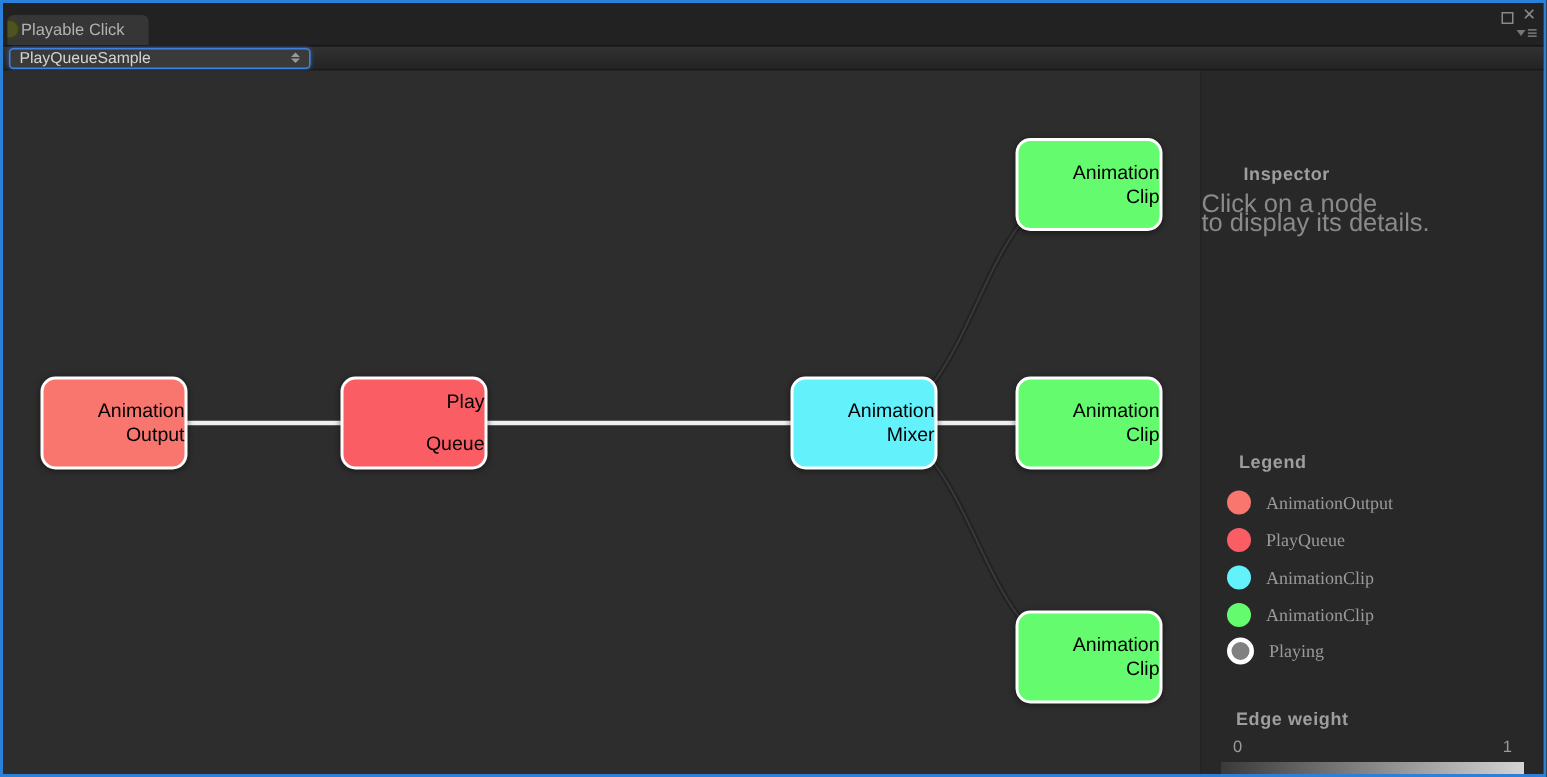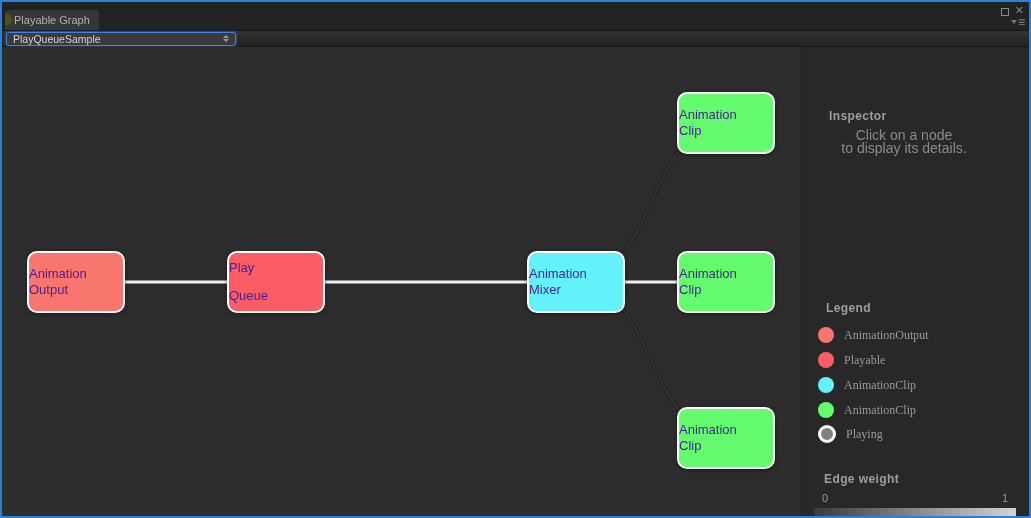--- a/index.html
+++ b/index.html
@@ -33,64 +33,64 @@
   .menu-tri{ width:0;height:0;border-left:3px solid transparent;border-right:3px solid transparent;border-top:4px solid #777; }
   .menu-burger{ color:#8a8a8a; font-size:12px; line-height:10px; letter-spacing:-1px; }
   
   .toolbar{
     height:17px; flex:0 0 auto;
     background:linear-gradient(#323232,#232323);
     border-top:1px solid #161616; border-bottom:1px solid #191919;
     display:flex; align-items:center;
   }
   .dropdown{
-    margin-left:4px; width:230px; height:14px;
+    margin-left:4px; width:201px; height:14px;
     background:#3a3a3a; border:1px solid #4080e0; border-radius:3px;
     box-shadow:0 0 3px rgba(64,128,224,.8);
     display:flex; align-items:center;
     font-size:10.5px; color:#d4d4d4; padding:0 6px;
   }
   .dd-arrows{ margin-left:auto; display:flex; flex-direction:column; align-items:center; }
   .dd-up{ width:0;height:0;border-left:3px solid transparent;border-right:3px solid transparent;border-bottom:3px solid #999; margin-bottom:1px;}
   .dd-down{ width:0;height:0;border-left:3px solid transparent;border-right:3px solid transparent;border-top:3px solid #999;}
   
   .main{ flex:1; display:flex; min-height:0; }
   .graph-area{ width:798px; position:relative; background:#2d2d2d; }
   .edges{ position:absolute; left:0; top:0; }
   .node{
     position:absolute; width:98px; height:62px;
     border:2.5px solid #fff; border-radius:10px;
-    display:flex; flex-direction:column; align-items:flex-start; justify-content:center;
-    font-size:13px; color:#4c1d95; line-height:16px; text-align:center;
+    display:flex; flex-direction:column; align-items:flex-end; justify-content:center;
+    font-size:13px; color:#000000; line-height:16px; text-align:center;
     box-shadow:0 1px 4px rgba(0,0,0,.45);
     cursor:pointer;
   }
   
   .panel{ width:228px; background:#282828; border-left:1px solid #242424; position:relative; color:#9a9a9a; }
   .panel-header{ position:absolute; font-weight:bold; font-size:12px; color:#9e9e9e; letter-spacing:.4px; }
   .inspector-title{ top:62px; left:28px; }
-  .inspector-hint{ position:absolute; top:82px; left:0; width:206px; text-align:center; font-size:14px; color:#8a8a8a; line-height:13px; }
+  .inspector-hint{ position:absolute; top:82px; left:0; width:206px; text-align:left; font-size:17px; color:#8a8a8a; line-height:13px; }
   .legend-title{ top:254px; left:25px; }
   .legend-item{ position:absolute; left:17px; display:flex; align-items:center; height:18px; }
   .legend-dot{ width:16px; height:16px; border-radius:50%; flex:0 0 auto; }
   .legend-dot.ringed{ width:18px; height:18px; border:3px solid #fff; }
   .legend-label{ margin-left:10px; font-size:12px; color:#9a9a9a;font-family:Liberation Serif, serif; }
   .edgeweight-title{ top:425px; left:23px; }
   .ew-labels{ position:absolute; top:445px; left:13px; width:202px; display:flex; justify-content:space-between; padding:0 8px 0 8px; font-size:11px; color:#9a9a9a; }
   .ew-bar{ position:absolute; top:461px; left:13px; width:202px; height:21px; background:linear-gradient(to right,#3a3a3a,#d4d4d4); }
 </style>
 </head>
 <body>
 
 <div class="window">
 
   <div class="titlebar">
     <div class="tab">
       <span class="tab-icon"></span>
-      <span class="tab-label">Playable Graph</span>
+      <span class="tab-label">Playable Click</span>
     </div>
     <div class="win-controls">
       <div class="wc-row">
         <span class="maximize-box"></span>
         <span class="close-x">✕</span>
       </div>
       <div class="menu-combo">
         <span class="menu-tri"></span>
         <span class="menu-burger">≡</span>
       </div>
@@ -157,21 +157,21 @@
       </div>
 
       <div class="panel-header legend-title">Legend</div>
 
       <div class="legend-item" style="top:279px;">
         <span class="legend-dot" style="background-color: rgb(248, 118, 109);"></span>
         <span class="legend-label">AnimationOutput</span>
       </div>
       <div class="legend-item" style="top:304px;">
         <span class="legend-dot" style="background-color: rgb(251, 93, 101);"></span>
-        <span class="legend-label">Playable</span>
+        <span class="legend-label">PlayQueue</span>
       </div>
       <div class="legend-item" style="top:329px;">
         <span class="legend-dot" style="background-color: rgb(99, 241, 252);"></span>
         <span class="legend-label">AnimationClip</span>
       </div>
       <div class="legend-item" style="top:354px;">
         <span class="legend-dot" style="background-color: rgb(100, 251, 110);"></span>
         <span class="legend-label">AnimationClip</span>
       </div>
       <div class="legend-item" style="top:378px;">

